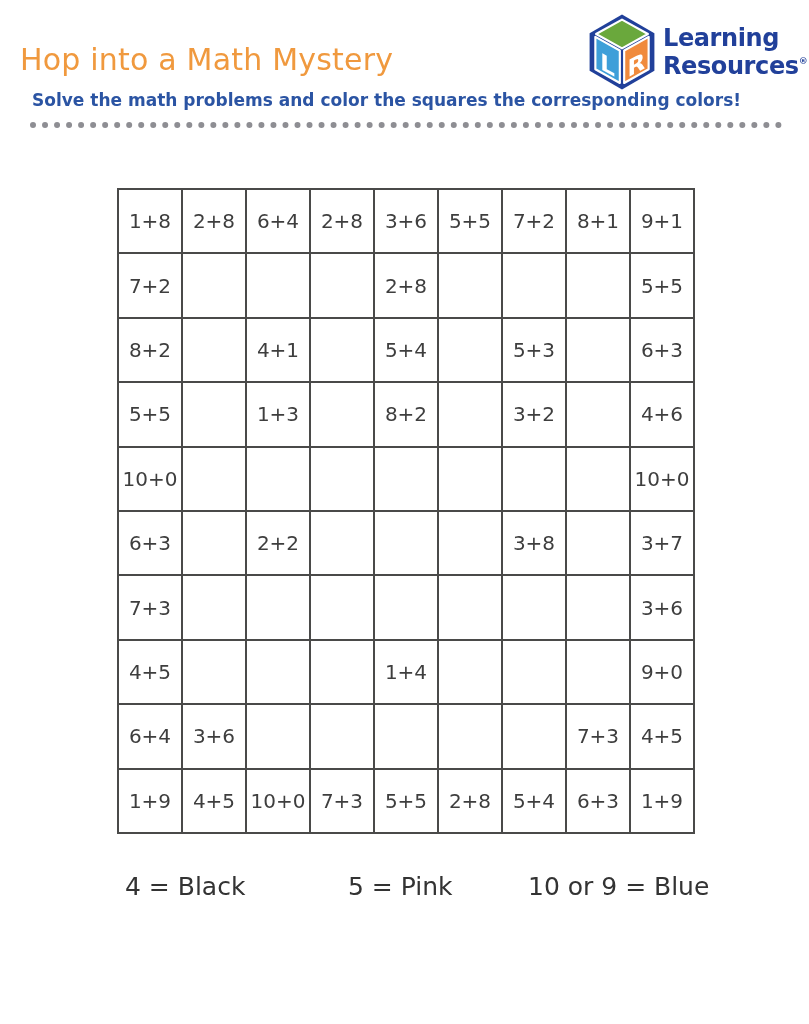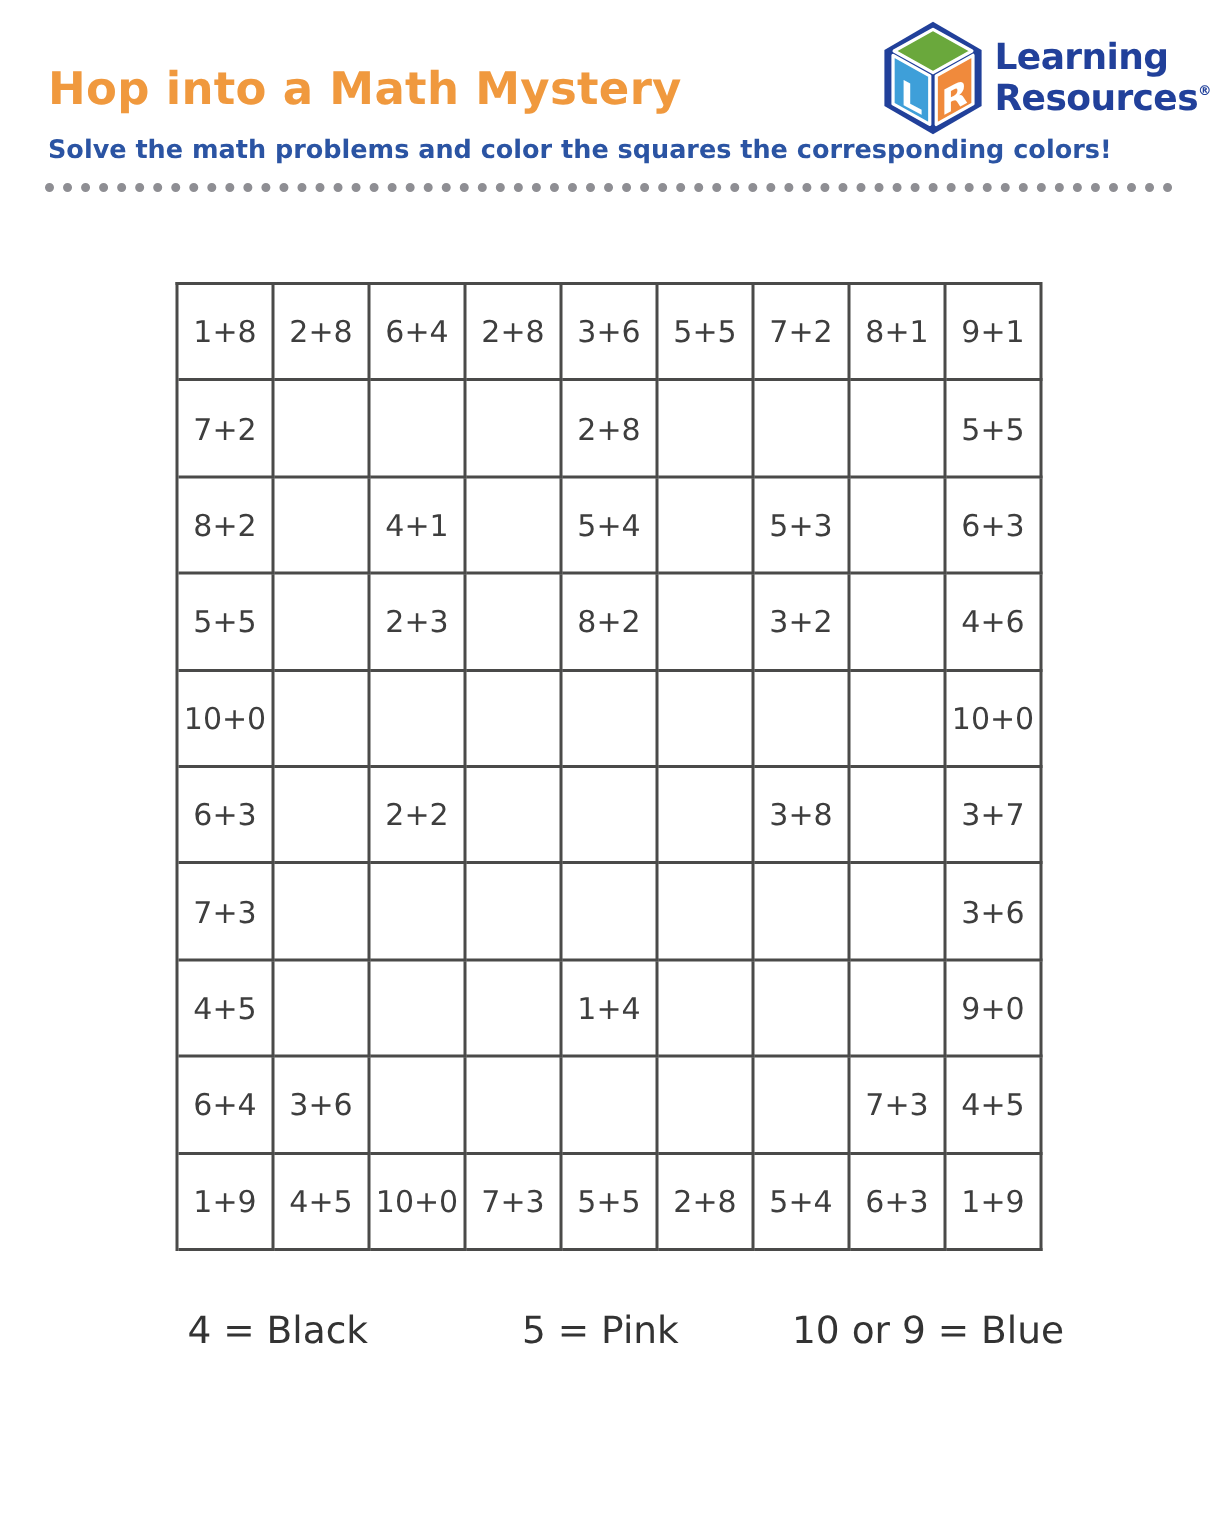--- a/index.html
+++ b/index.html
@@ -9,24 +9,24 @@
     width: 809px;
     height: 1024px;
     background: #ffffff;
     font-family: "DejaVu Sans", sans-serif;
     overflow: hidden;
   }
 
   
   .title {
     position: absolute;
-    left: 32px;
+    left: 20px;
     top: 42px;
     font-size: 30px;
-    font-weight: bold;
+    font-weight: normal;
     letter-spacing: 0.2px;
     color: var(--title-orange);
   }
   .subtitle {
     position: absolute;
     left: 32px;
     top: 90px;
     font-size: 17px;
     font-weight: 600;
     color: var(--subtitle-blue);
@@ -154,21 +154,21 @@
       <div class="cell"></div>
       <div class="cell">4+1</div>
       <div class="cell"></div>
       <div class="cell">5+4</div>
       <div class="cell"></div>
       <div class="cell">5+3</div>
       <div class="cell"></div>
       <div class="cell">6+3</div>
       <div class="cell">5+5</div>
       <div class="cell"></div>
-      <div class="cell">2+3</div>
+      <div class="cell">1+3</div>
       <div class="cell"></div>
       <div class="cell">8+2</div>
       <div class="cell"></div>
       <div class="cell">3+2</div>
       <div class="cell"></div>
       <div class="cell">4+6</div>
       <div class="cell">10+0</div>
       <div class="cell"></div>
       <div class="cell"></div>
       <div class="cell"></div>

